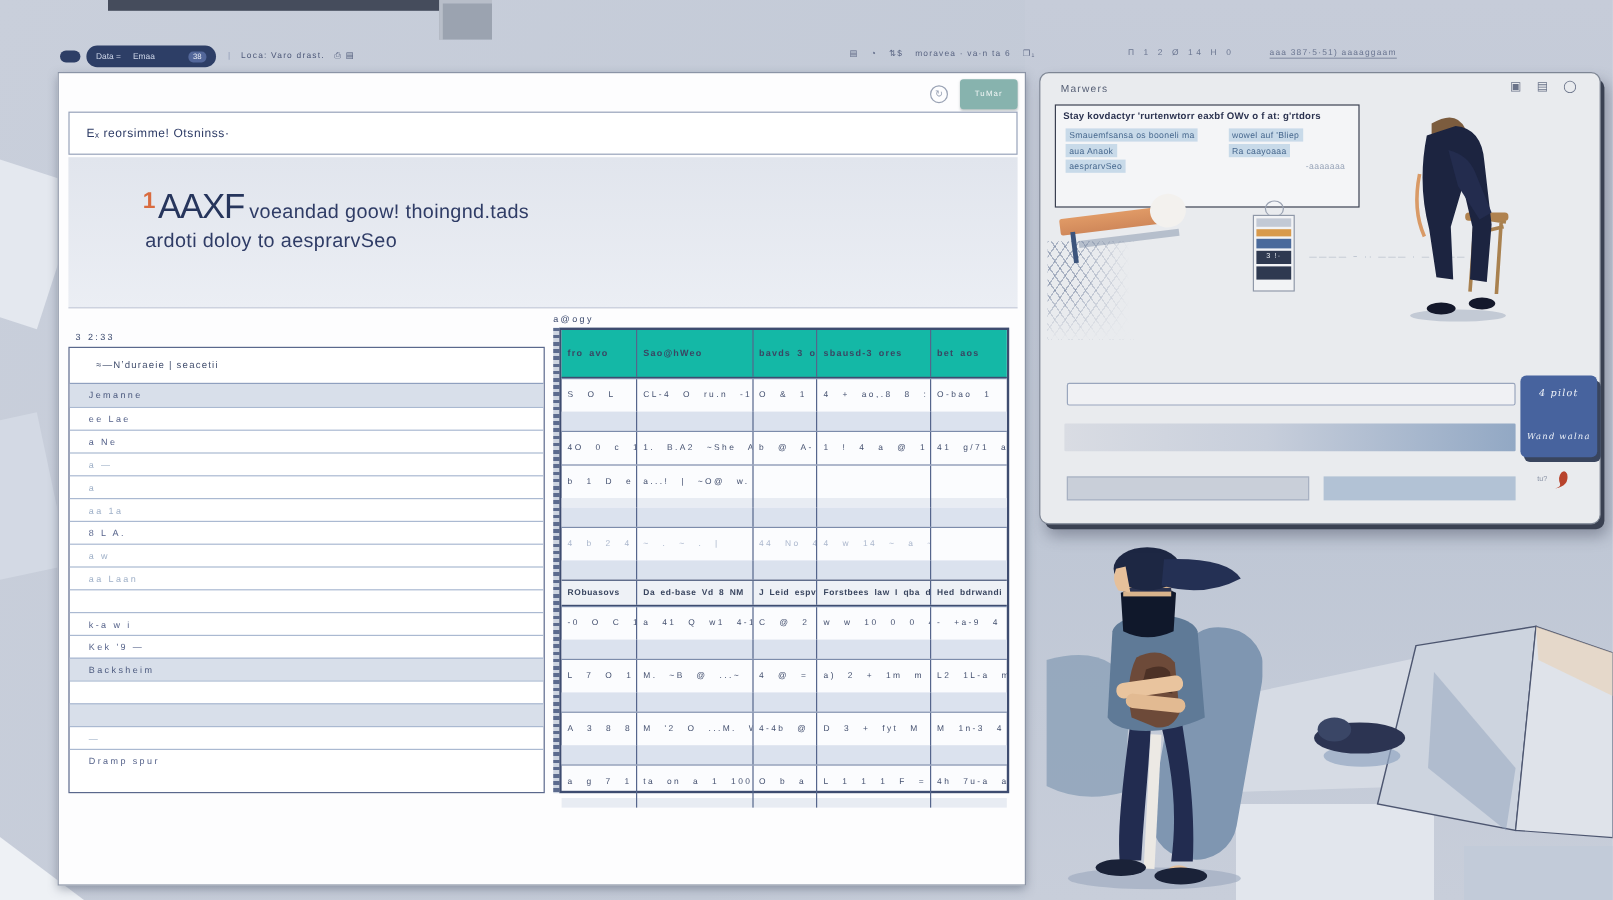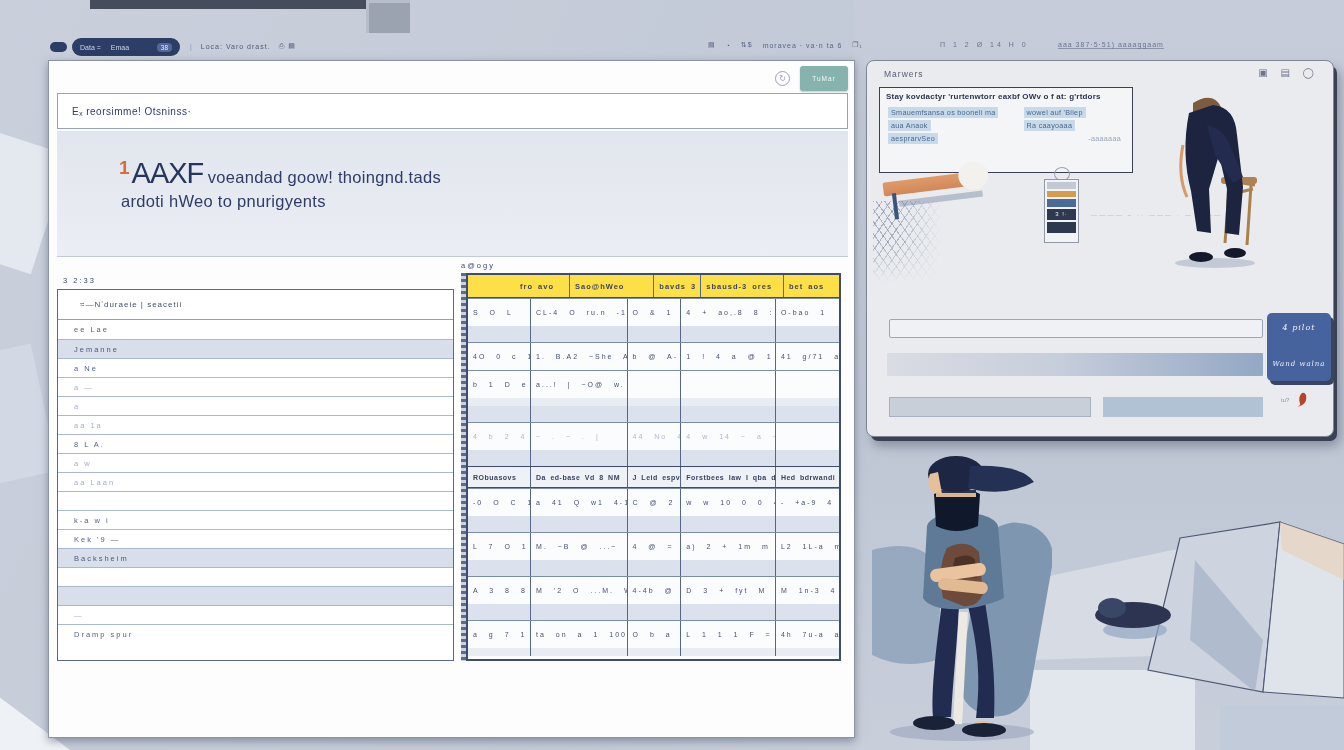--- a/index.html
+++ b/index.html
@@ -50,21 +50,21 @@
   .ll-row.faint { color:#9fb0c8; }
 
   
   .table-label { position:absolute; left:412px; top:200px; font-size:7.5px; color:#3c4a6e; letter-spacing:2px; }
   .dtable { position:absolute; left:417px; top:212px; width:375px; height:388px; border:2px solid #3e4c70; background:#fbfcfe; }
   .ruler { position:absolute; left:-7px; top:-2px; bottom:-2px; width:5px; background:repeating-linear-gradient(to bottom,#5c6b8e 0 3px,#cdd4e0 3px 6px); }
   .trow { display:flex; width:100%; }
   .trow .tcell { border-right:1px solid #55658c; display:flex; align-items:center; padding-left:5px; font-size:7px; color:#44506f; letter-spacing:2px; word-spacing:6px; overflow:hidden; white-space:nowrap; }
   .trow .tcell:last-child { border-right:none; }
   .c0{width:17%}.c1{width:26%}.c2{width:14.5%}.c3{width:25.5%}.c4{width:17%}
-  .trow.header { height:23px; background:#fde047; border-bottom:1.5px solid #3e4c70;padding-left:47px; }
+  .trow.header { height:40px; background:#14b8a6; border-bottom:1.5px solid #3e4c70; }
   .trow.header .tcell { font-weight:bold; font-size:7.5px; color:#3a4663; letter-spacing:1px; word-spacing:2px; }
   .trow.header2 { height:22px; background:#eef1f6; border-top:1.5px solid #3e4c70; border-bottom:1.5px solid #3e4c70; }
   .trow.header2 .tcell { font-weight:bold; font-size:7px; color:#39455f; letter-spacing:.5px; word-spacing:2px; }
   .trow.data { height:28px; border-top:1px solid #7c8cab; }
   .trow.band { height:16px; background:#dbe2ee; }
   .trow.thin { height:8px; background:#e8ecf3; }
   .trow.faint .tcell { color:#aab6cc; }
 
   
   #panel { position:absolute; left:866px; top:60px; width:468px; height:377px; background:#e9ebee; border:1px solid #7e8694; border-radius:8px; box-shadow:4px 5px 0 -1px #3a4152, 6px 9px 12px rgba(50,55,75,.4); }
@@ -184,33 +184,33 @@
       <div class="reload-icon">↻</div>
       <div class="teal-btn">TuMar</div>
     </div>
     <div class="titlebar">Eₓ reorsimme! Otsninss·</div>
     <div class="hero">
       <div class="hero-inner">
         <div>
           <span class="hero-num">1</span><span class="hero-brand">AAXF</span>
           <span class="hero-rest">voeandad goow! thoingnd.tads</span>
         </div>
-        <div class="hero-line2">ardoti hWeo to pnurigyents</div>
+        <div class="hero-line2">ardoti doloy to aesprarvSeo</div>
       </div>
     </div>
 
     <div class="list-label">3 2:33</div>
     <div class="left-list">
       <div class="ll-header">≈—Nʼduraeie | seacetii</div>
       <div>
-          <div class="ll-row">
-            <span class="ll-label">ee   Lae</span>
-          </div>
           <div class="ll-row gray">
             <span class="ll-label">Jemanne</span>
+          </div>
+          <div class="ll-row">
+            <span class="ll-label">ee   Lae</span>
           </div>
           <div class="ll-row">
             <span class="ll-label">a   Ne</span>
           </div>
           <div class="ll-row faint">
             <span class="ll-label">a    —</span>
           </div>
           <div class="ll-row faint">
             <span class="ll-label">a</span>
           </div>

